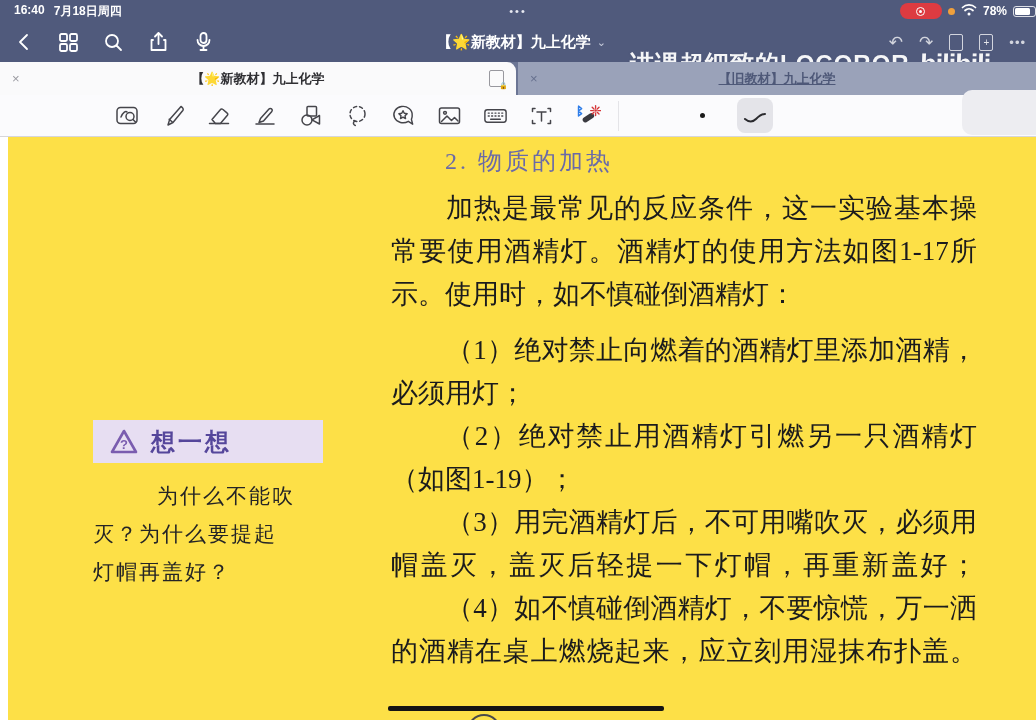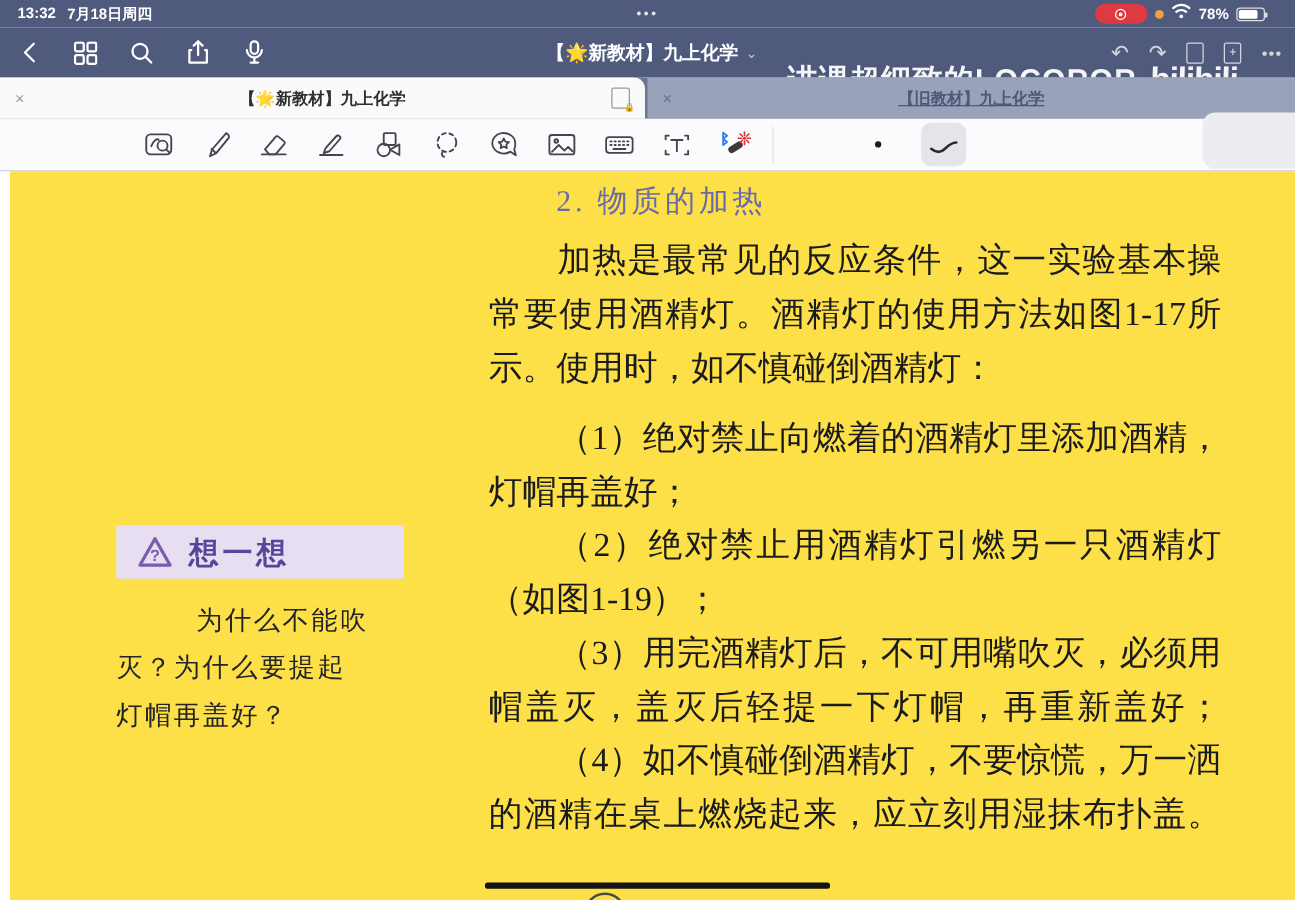--- a/index.html
+++ b/index.html
@@ -5,21 +5,21 @@
   * { margin:0; padding:0; box-sizing:border-box; }
   html,body { width:1036px; height:720px; overflow:hidden; }
   body { font-family:"Liberation Sans", sans-serif; background:#fff; position:relative; }
 
   
   .status-bar { position:absolute; left:0; top:0; width:1036px; height:22px;
     background:#505a7c; color:#fff; display:flex; align-items:center; }
   .sb-left { display:flex; gap:9px; padding-left:14px; font-size:12px; font-weight:bold; }
   .sb-center { position:absolute; left:0; right:0; text-align:center; font-size:11px;
     letter-spacing:2px; color:#e8eaf2; }
-  .sb-right { position:absolute; right:24px; top:0; height:22px; display:flex; align-items:center; gap:6px;text-align:right; }
+  .sb-right { position:absolute; right:0; top:0; height:22px; display:flex; align-items:center; gap:6px;text-align:right; }
   .rec-pill { width:42px; height:16px; border-radius:9px; background:#dd3b41;
     display:flex; align-items:center; justify-content:center; }
   .rec-ring { width:9px; height:9px; border:1.6px solid #fff; border-radius:50%;
     display:flex; align-items:center; justify-content:center; }
   .rec-dot { width:3px; height:3px; background:#fff; border-radius:50%; }
   .mic-dot { width:7px; height:7px; background:#f0a03c; border-radius:50%; }
   .batt-label { font-size:12px; font-weight:bold; }
   .battery { width:23px; height:11px; border:1px solid rgba(255,255,255,.8); border-radius:3px;
     padding:1px; position:relative; }
   .battery .fill { height:100%; width:78%; background:#fff; border-radius:1.5px; }
@@ -101,21 +101,21 @@
   .fig-rule { position:absolute; left:380px; top:569px; width:276px; height:5px; background:#141414;
     border-radius:2px; }
   .fig-circle { position:absolute; left:459px; top:577px; width:34px; height:34px;
     border:2.5px solid #4a4a4a; border-radius:50%; }
 </style>
 </head>
 <body>
 
 <div class="status-bar">
   <div class="sb-left">
-    <span>13:32</span>
+    <span>16:40</span>
     <span>7月18日周四</span>
   </div>
   <div class="sb-center">•••</div>
   <div class="sb-right">
     <div class="rec-pill">
       <div class="rec-ring">
           <div class="rec-dot"></div>
         </div>
     </div>
     <div class="mic-dot"></div>
@@ -297,21 +297,21 @@
 </div>
 
 <div class="document">
   <div class="doc-heading">2. 物质的加热</div>
 
   <div class="body-text">
     <div class="ln j ind">加热是最常见的反应条件，这一实验基本操作</div>
     <div class="ln j">常要使用酒精灯。酒精灯的使用方法如图1-17所</div>
     <div class="ln">示。使用时，如不慎碰倒酒精灯：</div>
     <div class="ln j ind gap">（1）绝对禁止向燃着的酒精灯里添加酒精，</div>
-    <div class="ln">灯帽再盖好；</div>
+    <div class="ln">必须用灯；</div>
     <div class="ln j ind">（2）绝对禁止用酒精灯引燃另一只酒精灯</div>
     <div class="ln">（如图1-19）；</div>
     <div class="ln j ind">（3）用完酒精灯后，不可用嘴吹灭，必须用灯</div>
     <div class="ln j">帽盖灭，盖灭后轻提一下灯帽，再重新盖好；</div>
     <div class="ln j ind">（4）如不慎碰倒酒精灯，不要惊慌，万一洒出</div>
     <div class="ln j">的酒精在桌上燃烧起来，应立刻用湿抹布扑盖。</div>
   </div>
 
   <div class="think-banner">
     <svg width="30" height="28" viewBox="0 0 30 28">

